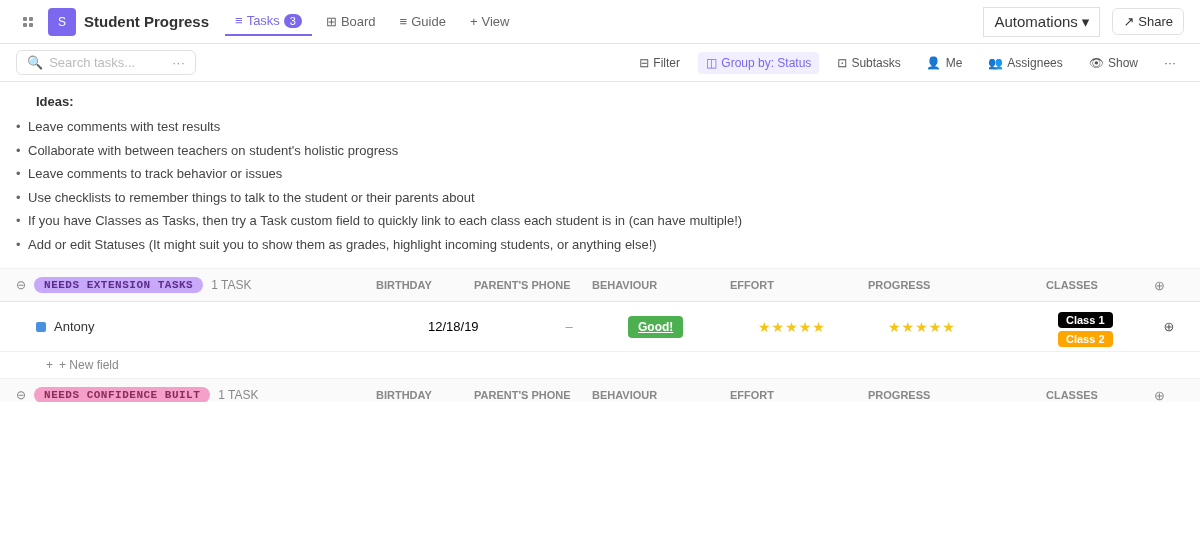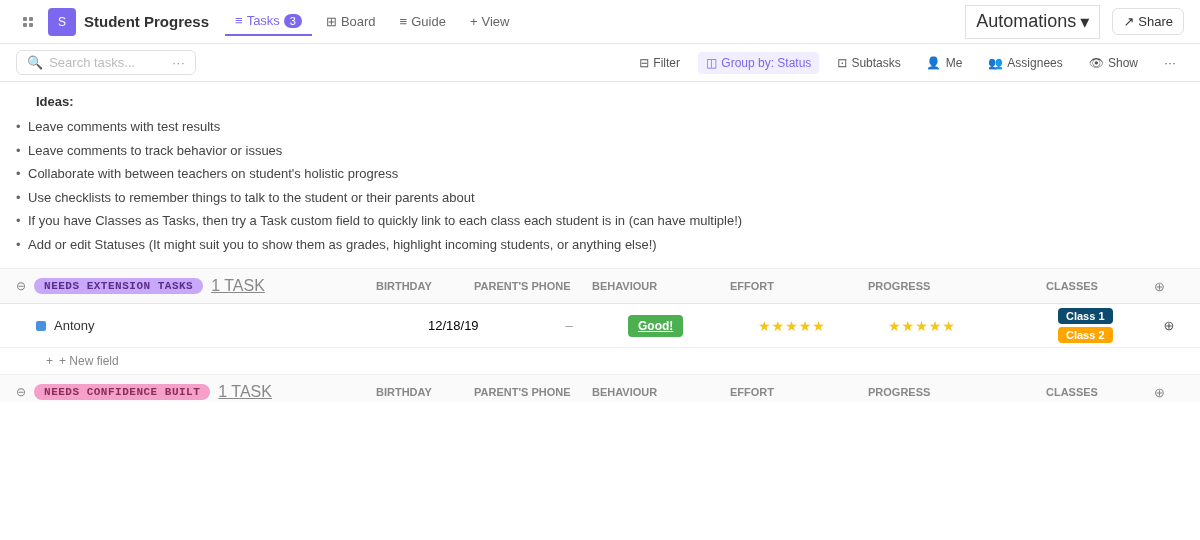--- a/index.html
+++ b/index.html
@@ -7,21 +7,21 @@
 
     
     .header { display: flex; align-items: center; padding: 0 16px; height: 44px; border-bottom: 1px solid #e5e5e5; gap: 8px; }
     .header-icon { width: 28px; height: 28px; background: #7b68ee; border-radius: 4px; display: flex; align-items: center; justify-content: center; color: white; font-size: 12px; flex-shrink: 0; }
     .header-title { font-weight: 600; font-size: 15px; margin-right: 8px; }
     .nav-tabs { display: flex; align-items: center; gap: 4px; }
     .nav-tab { display: flex; align-items: center; gap: 4px; padding: 6px 10px; border-radius: 4px; cursor: pointer; color: #666; font-size: 13px; text-decoration: none; }
     .nav-tab.active { color: #7b68ee; border-bottom: 2px solid #7b68ee; border-radius: 0; }
     .nav-tab .badge { background: #7b68ee; color: white; border-radius: 10px; padding: 1px 6px; font-size: 11px; }
     .header-right { margin-left: auto; display: flex; align-items: center; gap: 12px; }
-    .btn-automations { display: flex; align-items: center; gap: 4px; padding: 5px 10px; border: 1px solid #e0e0e0; border-radius: 0; cursor: pointer; font-size: 18px; }
+    .btn-automations { display: flex; align-items: center; gap: 4px; padding: 5px 10px; border: 1px solid #e0e0e0; border-radius: 0; cursor: pointer; font-size: 15px; }
     .btn-share { display: flex; align-items: center; gap: 4px; padding: 5px 10px; border: 1px solid #e0e0e0; border-radius: 6px; cursor: pointer; font-size: 13px; }
 
     
     .toolbar { display: flex; align-items: center; padding: 6px 16px; border-bottom: 1px solid #e5e5e5; gap: 8px; }
     .search-box { display: flex; align-items: center; gap: 6px; padding: 4px 10px; border: 1px solid #e0e0e0; border-radius: 6px; width: 180px; color: #999; font-size: 13px; }
     .toolbar-right { margin-left: auto; display: flex; align-items: center; gap: 10px; }
     .toolbar-btn { display: flex; align-items: center; gap: 4px; padding: 4px 8px; border-radius: 4px; cursor: pointer; font-size: 12px; color: #555; }
     .toolbar-btn.active { background: #f0eeff; color: #7b68ee; }
 
     
@@ -33,21 +33,21 @@
 
     
     .table-area { overflow-y: auto; max-height: 320px; }
 
     
     .group-row { display: flex; align-items: center; gap: 8px; padding: 8px 16px; background: #fafafa; border-bottom: 1px solid #e5e5e5; cursor: pointer; }
     .group-toggle { color: #888; font-size: 12px; }
     .group-badge { padding: 2px 10px; border-radius: 12px; font-size: 11px; font-weight: 700; text-transform: uppercase; letter-spacing: 0.5px; font-family: Liberation Mono, monospace; }
     .badge-extension { background: #c8a8f9; color: #5a2d8a; }
     .badge-confidence { background: #f5a0c8; color: #8a2d5a; }
-    .group-count { font-size: 16px; color: #888; text-decoration: underline; }
+    .group-count { font-size: 12px; color: #888; }
 
     
     .task-row { display: grid; grid-template-columns: 1fr 90px 110px 130px 130px 170px 100px 30px; align-items: center; padding: 0 16px 0 36px; border-bottom: 1px solid #f0f0f0; min-height: 40px; }
     .task-name { display: flex; align-items: center; gap: 8px; }
     .task-dot { width: 10px; height: 10px; border-radius: 2px; flex-shrink: 0; }
     .dot-blue { background: #4a90e2; }
     .task-name-text { font-size: 13px; color: #333; }
     .cell { font-size: 13px; color: #555; padding: 4px; }
     .cell-date { color: #000000; }
     .cell-dash { color: #999; text-align: center; }
@@ -57,21 +57,21 @@
     .behaviour-good { background: #4caf50; }
 
     
     .stars { display: flex; gap: 1px; }
     .star { font-size: 14px; }
     .star-full { color: #f5c518; }
 
     
     .classes-cell { display: flex; flex-direction: column; gap: 3px; }
     .class-badge { padding: 2px 8px; border-radius: 4px; font-size: 11px; font-weight: 600; display: inline-block; width: fit-content; }
-    .class-1 { background: #0c4a6e; color: white; }
+    .class-1 { background: #000000; color: white; margin-top: 6px; }
     .class-2 { background: #ffa500; color: white; }
 
     
     .new-task-row { display: flex; align-items: center; gap: 6px; padding: 6px 16px 6px 46px; border-bottom: 1px solid #f0f0f0; color: #888; font-size: 12px; cursor: pointer; }
 
     
     .grid-icon { width: 24px; height: 24px; display: flex; flex-direction: column; justify-content: center; align-items: center; gap: 3px; }
     .grid-dots { display: grid; grid-template-columns: 1fr 1fr; gap: 2px; }
     .grid-dot { width: 4px; height: 4px; background: #888; border-radius: 1px; }
   </style>
@@ -156,22 +156,22 @@
     <div class="toolbar-btn">···</div>
   </div>
 </div>
 
 <div class="table-area">
 
   <div class="ideas-section">
     <div class="ideas-title">Ideas:</div>
     <ul class="ideas-list">
       <li>Leave comments with test results</li>
+      <li>Collaborate with between teachers on student's holistic progress</li>
       <li>Leave comments to track behavior or issues</li>
-      <li>Collaborate with between teachers on student's holistic progress</li>
       <li>Use checklists to remember things to talk to the student or their parents about</li>
       <li>If you have Classes as Tasks, then try a Task custom field to quickly link to each class each student is in (can have multiple!)</li>
       <li>Add or edit Statuses (It might suit you to show them as grades, highlight incoming students, or anything else!)</li>
     </ul>
   </div>
 
   <div>
     <div class="group-row">
       <span class="group-toggle">⊖</span>
       <span class="group-badge badge-extension">NEEDS EXTENSION TASKS</span>

